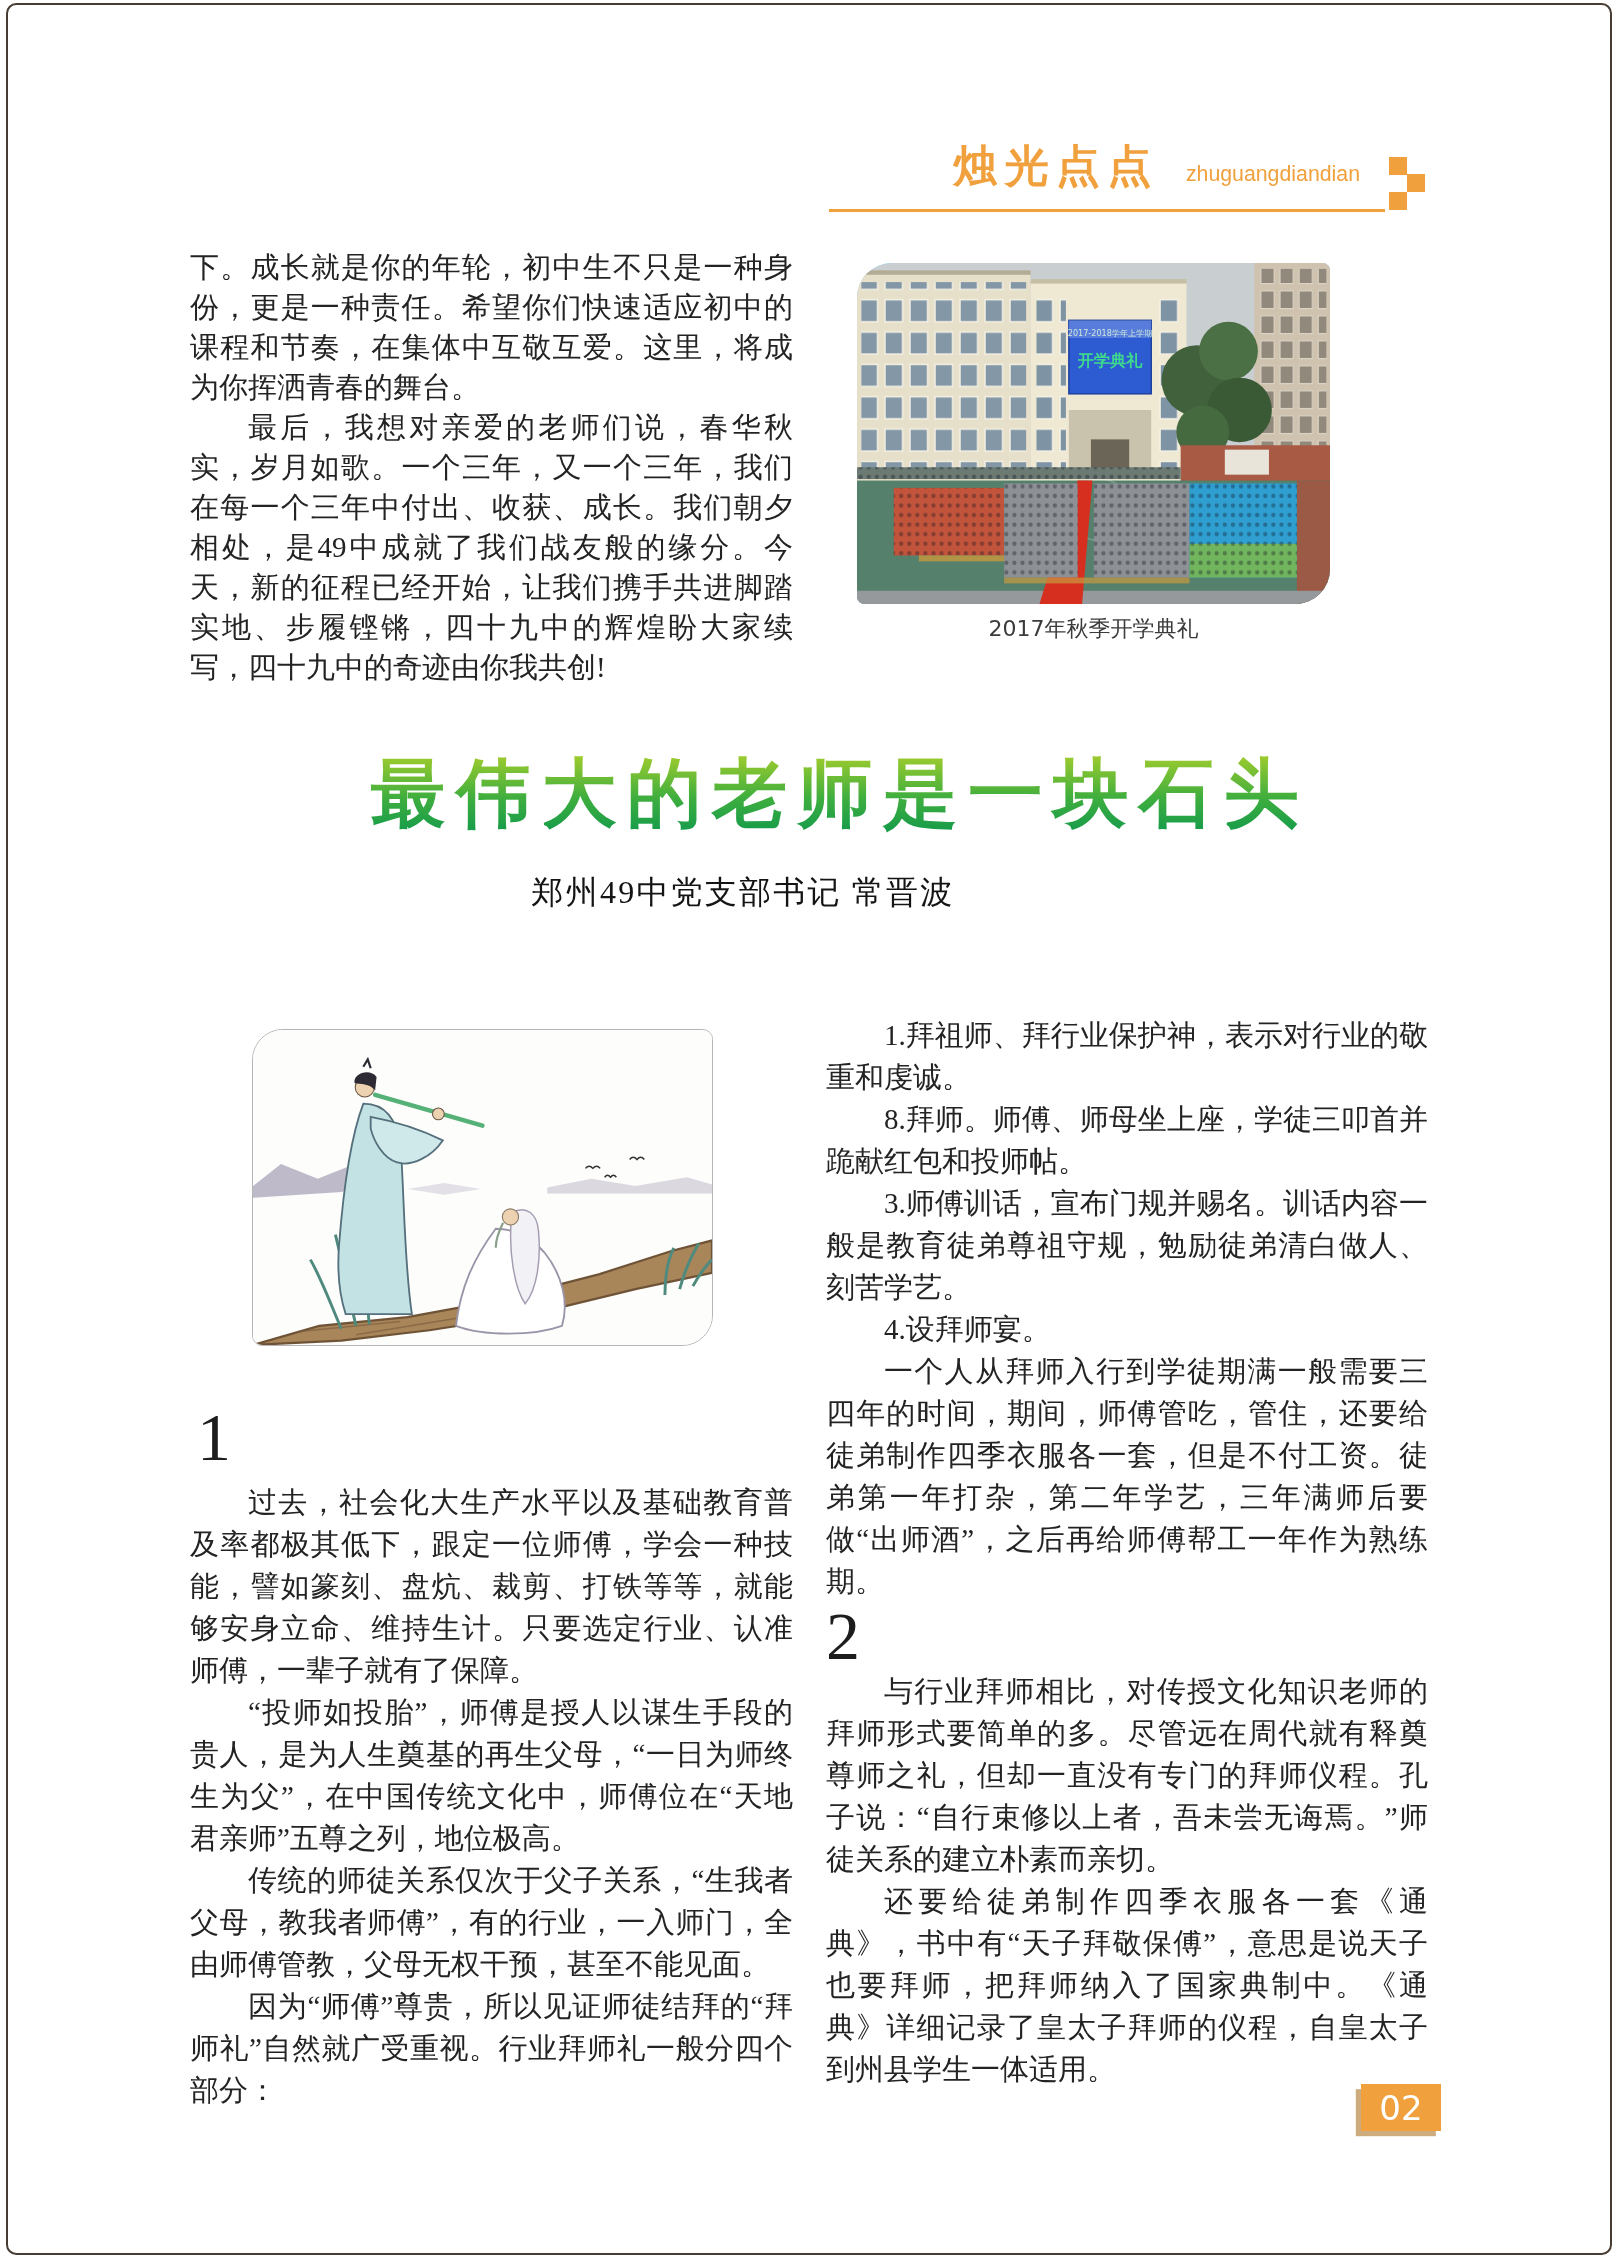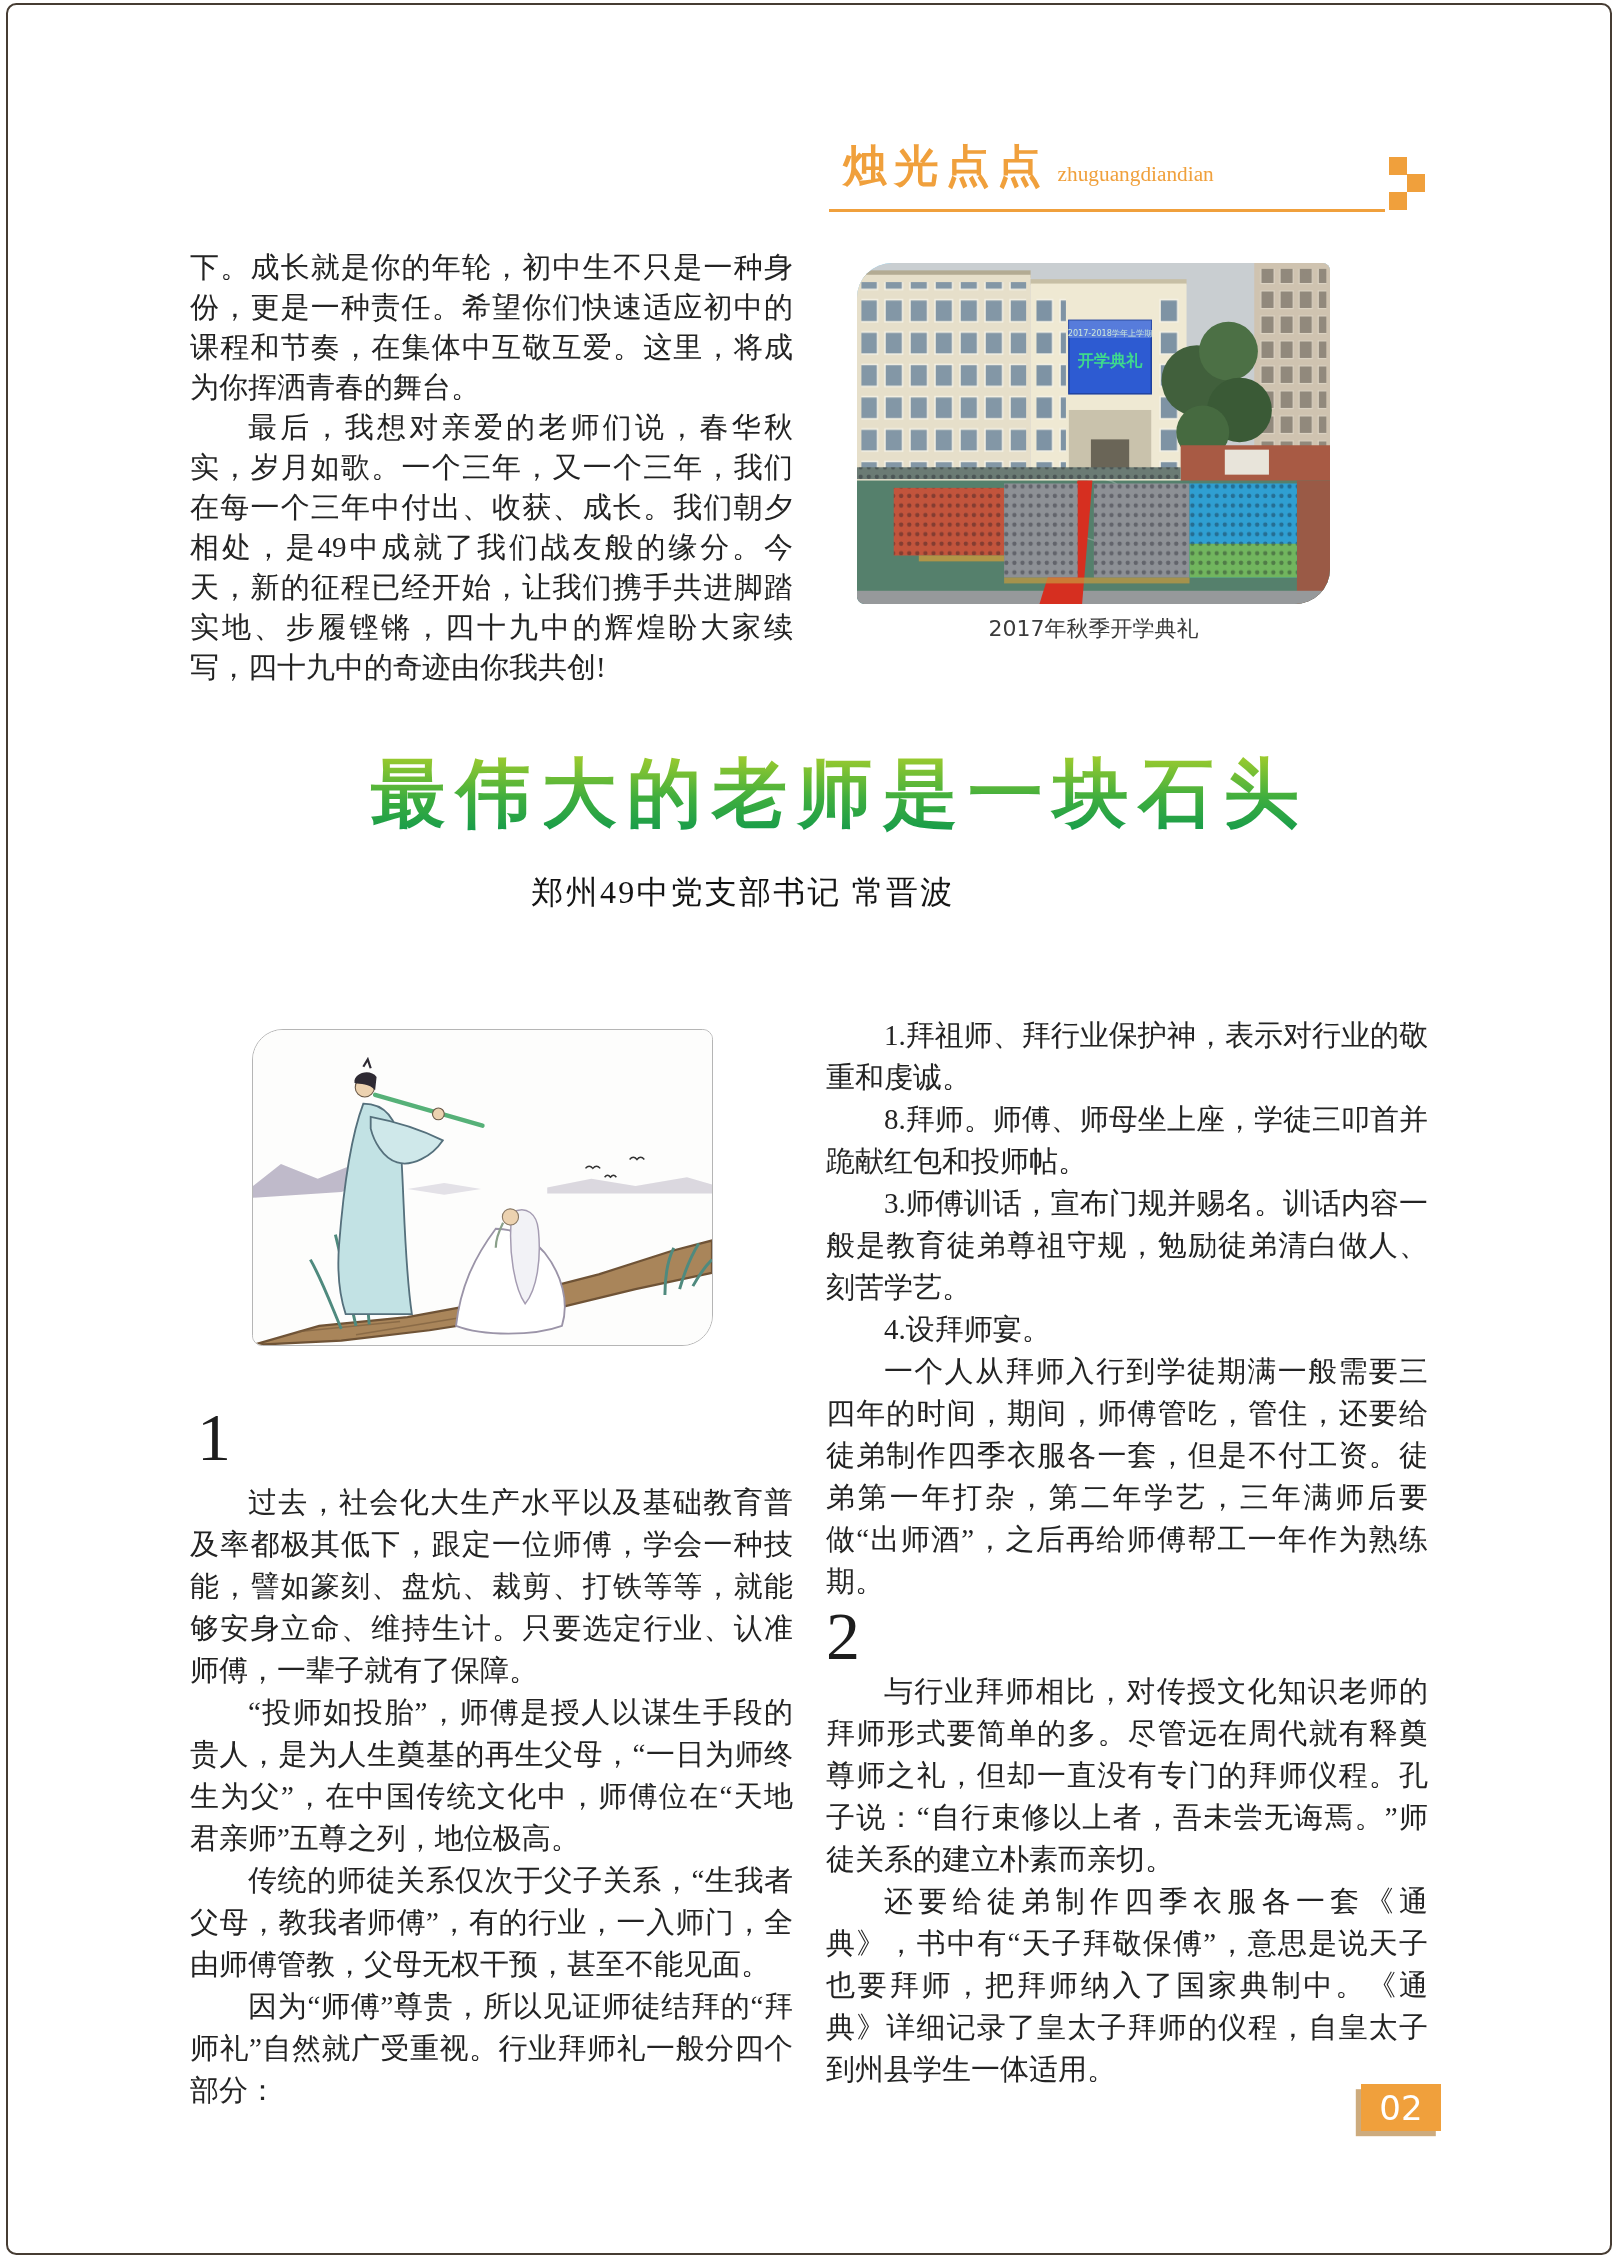--- a/index.html
+++ b/index.html
@@ -3,23 +3,23 @@
 <meta charset="utf-8">
 <style>
   html,body{margin:0;padding:0;}
   body{
     width:1618px;height:2261px;position:relative;background:#ffffff;overflow:hidden;
     font-family:"Liberation Serif","DejaVu Serif",serif;color:#232323;
   }
   .frame{position:absolute;inset:2.9px 5.9px 5.9px 5.9px;border:2.2px solid #463c33;border-radius:10.3px;}
 
   
-  .header-row{position:absolute;left:843px;top:144px;width:556px;display:flex;align-items:flex-end;gap:9px;}
+  .header-row{position:absolute;left:804px;top:144px;width:556px;display:flex;justify-content:flex-end;align-items:flex-end;gap:27px;}
   .header-title{font-family:"DejaVu Sans",sans-serif;font-weight:bold;font-size:44px;line-height:1;color:var(--accent);letter-spacing:7.4px;}
-  .header-pinyin{font-family:Liberation Serif, serif;font-size:21.3px;line-height:1;color:var(--accent);padding-bottom:2.9px;}
+  .header-pinyin{font-family:Liberation Sans, sans-serif;font-size:21.3px;line-height:1;color:var(--accent);padding-bottom:2.9px;}
   .header-line{position:absolute;left:829px;top:209px;width:556px;height:2.9px;background:var(--accent);}
   .sq{position:absolute;width:17.7px;height:17.7px;background:var(--accent);}
   .sq1{left:1389px;top:157px;} .sq2{left:1407px;top:174px;} .sq3{left:1389px;top:192px;}
 
   
   .intro{position:absolute;left:190px;top:247px;width:603px;font-size:29px;line-height:40px;text-align:justify;text-justify:inter-ideograph;}
   .intro p{margin:0;}
   .intro p.indent{text-indent:2em;}
 
   

